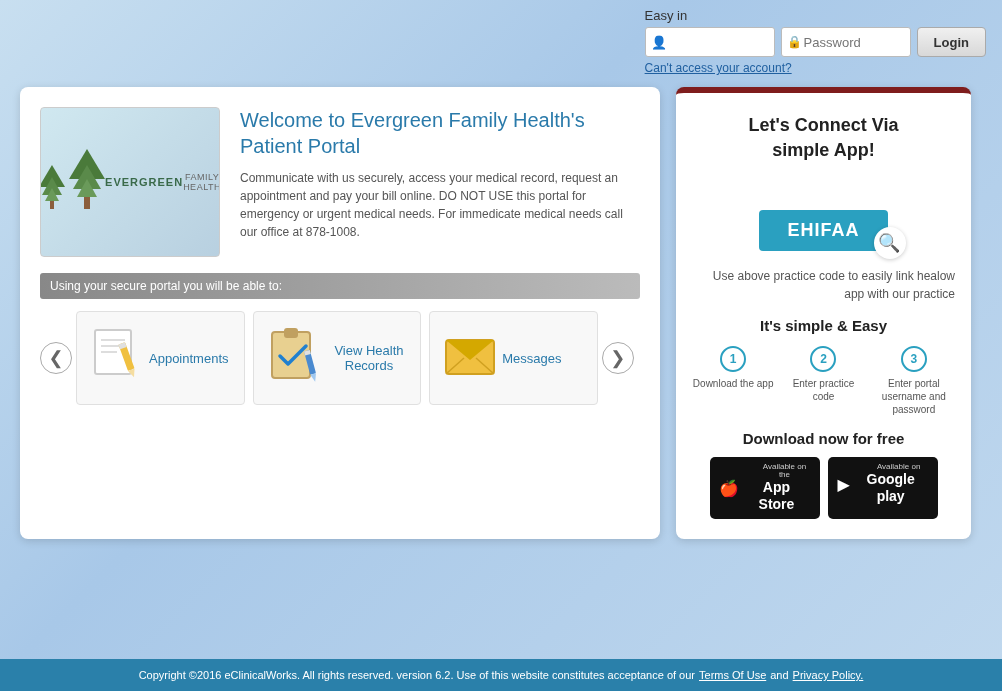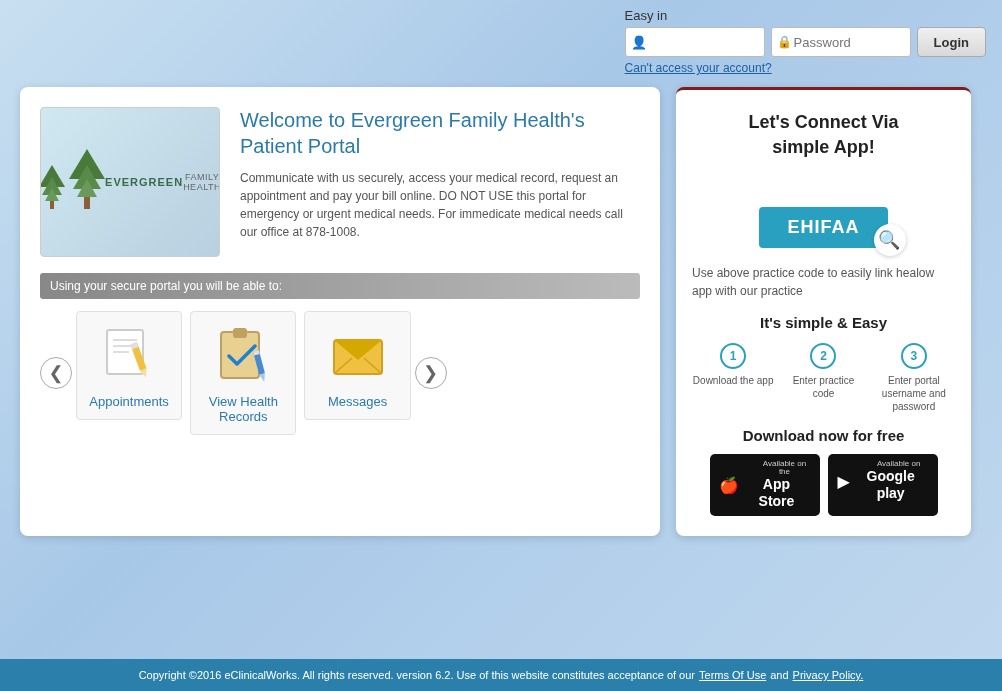--- a/index.html
+++ b/index.html
@@ -36,21 +36,21 @@
       align-items: center;
       gap: 6px;
     }
     .signin-input {
       height: 30px;
       border: 1px solid #bbb;
       border-radius: 3px;
       padding: 0 8px;
       font-size: 13px;
       background: #fff;
-      width: 140px;
+      width: 130px;
     }
     .username-wrapper {
       position: relative;
       display: flex;
       align-items: center;
     }
     .username-wrapper .user-icon {
       position: absolute;
       left: 7px;
       color: #888;
@@ -219,21 +219,21 @@
 
     .features-row {
       display: flex;
       gap: 8px;
       align-items: flex-start;
     }
 
     .feature-item {
       flex: 1;
       display: flex;
-      flex-direction: column;
+      flex-direction: row;
       align-items: center;
       padding: 10px 8px;
       background: #f8f8f8;
       border: 1px solid #e0e0e0;
       border-radius: 4px;
       cursor: pointer;
     }
 
     .feature-icon {
       width: 64px;
@@ -276,21 +276,21 @@
     .healow-card {
       width: 295px;
       min-width: 295px;
       background: #fff;
       border-radius: 8px;
       box-shadow: 0 2px 8px rgba(0,0,0,0.15);
       padding: 20px 16px;
       display: flex;
       flex-direction: column;
       align-items: center;
-      border-top: 3px solid #7f1d1d;
+      border-top: 6px solid #7f1d1d;
     }
 
     .healow-title {
       font-size: 18px;
       font-weight: normal;
       color: #222;
       text-align: center;
       line-height: 1.4;
       margin-bottom: 16px;
     }
@@ -326,21 +326,21 @@
       align-items: center;
       justify-content: center;
       box-shadow: 0 1px 4px rgba(0,0,0,0.2);
       font-size: 18px;
       color: #2aa0c0;
     }
 
     .link-description {
       font-size: 12px;
       color: #555;
-      text-align: left;
+      text-align: right;
       line-height: 1.5;
       margin-bottom: 14px;
     }
 
     .simple-easy-title {
       font-size: 15px;
       font-weight: bold;
       color: #222;
       margin-bottom: 12px;
       text-align: center;

